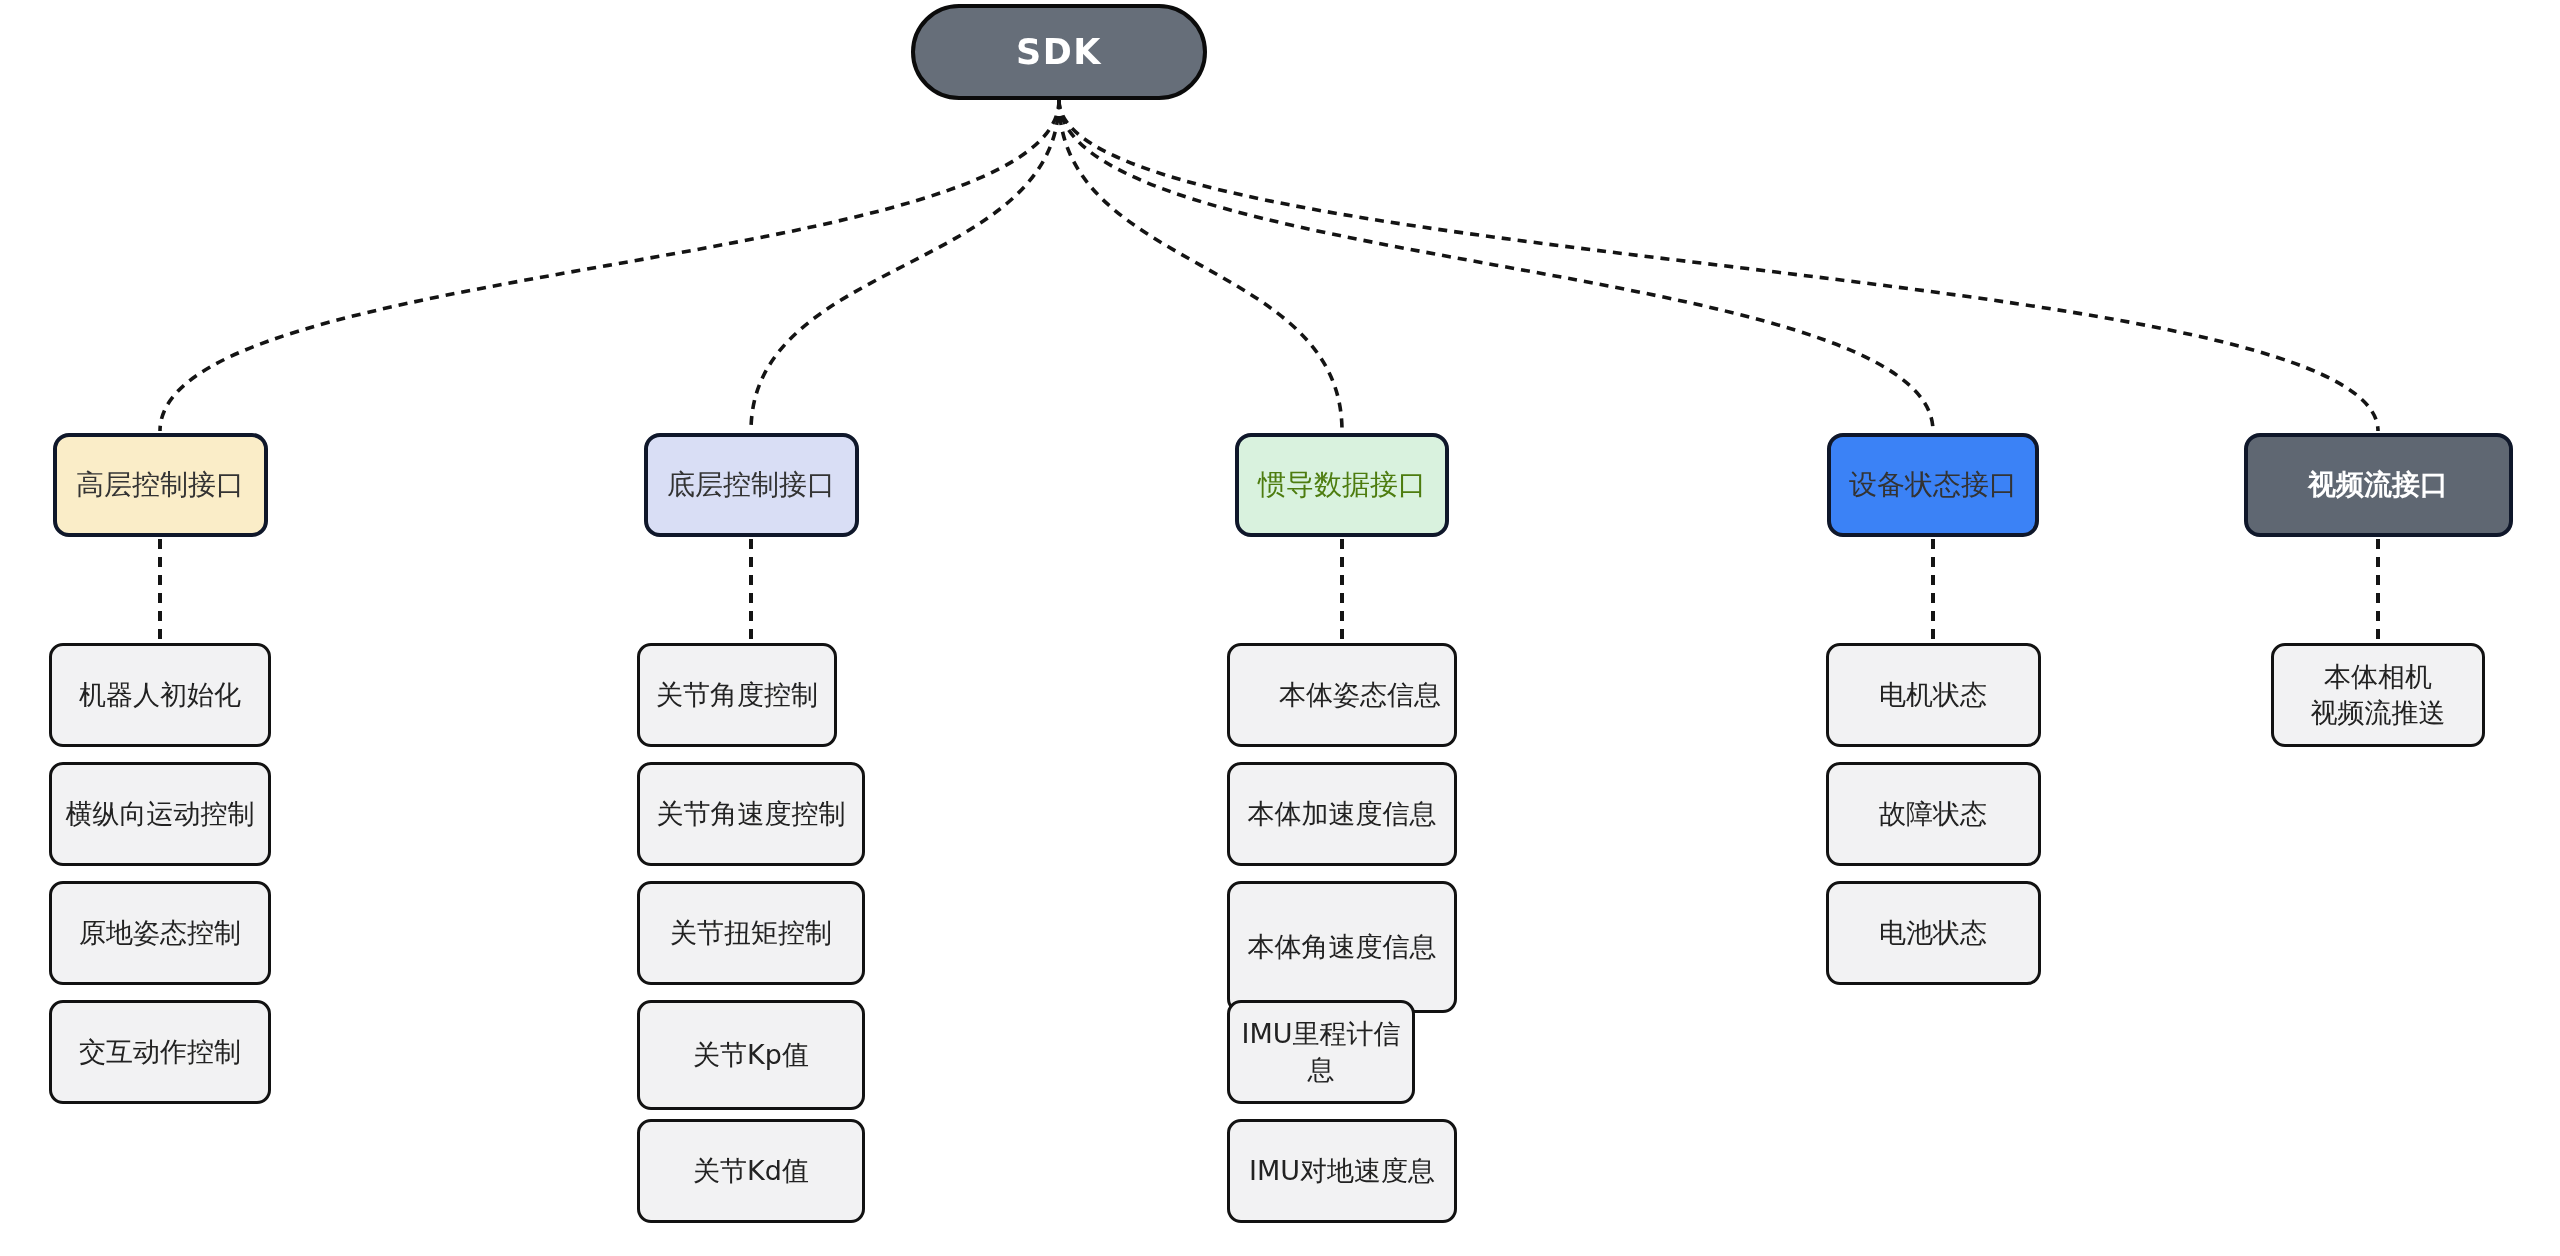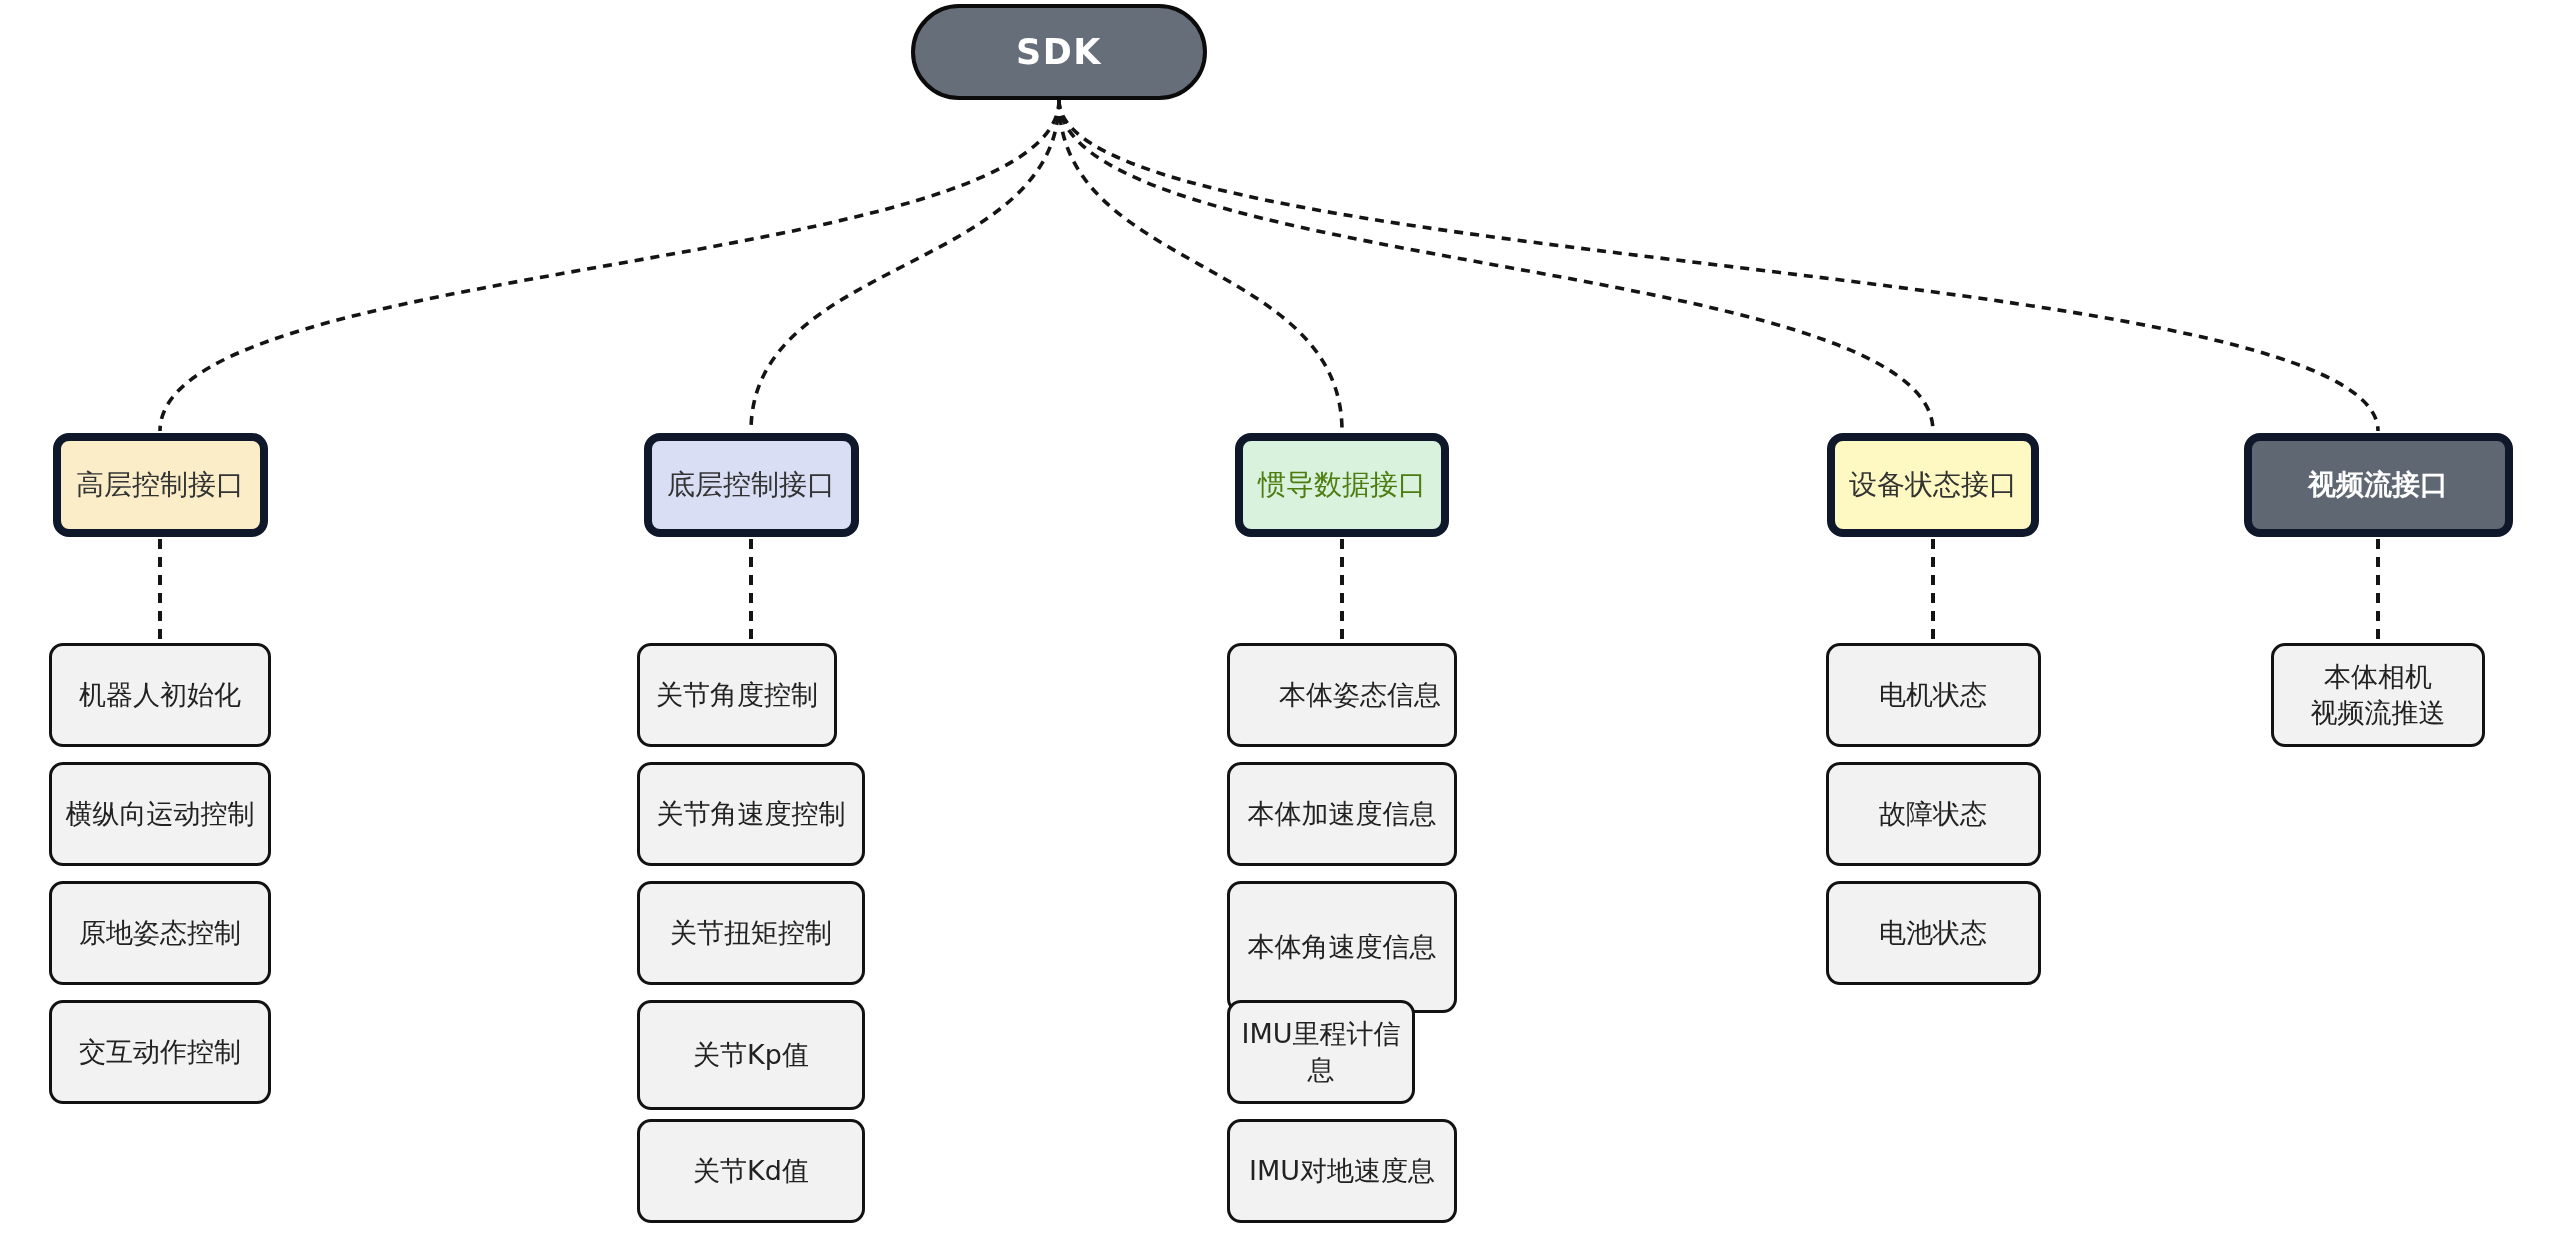--- a/index.html
+++ b/index.html
@@ -28,21 +28,21 @@
   }
   .root-node {
     border: 4.5px solid #0b0b0b;
     border-radius: 50px;
     font-size: 35px;
     font-weight: 700;
     letter-spacing: 1.5px;
     color: #ffffff;
   }
   .header-node {
-    border: 8px solid #0f172a;
+    border: 4px solid #0f172a;
     border-radius: 16px;
     font-size: 28px;
     font-weight: 500;
     color: #333333;
   }
   .header-node.dark {
     color: #ffffff;
     font-weight: 700;
   }
   .child-node {
@@ -91,21 +91,21 @@
     <div class="node child-node" style="left: 637px; top: 1000px; width: 228px; height: 110px;"><span>关节Kp值</span></div>
     <div class="node child-node" style="left: 637px; top: 1119px; width: 228px; height: 104px;"><span>关节Kd值</span></div>
     <div class="node header-node" style="left: 1235px; top: 433px; width: 214px; height: 104px; background: rgb(217, 242, 222); color: #4d7c0f;">
       <span>惯导数据接口</span>
     </div>
     <div class="node child-node" style="left: 1227px; top: 643px; width: 230px; height: 104px; padding-left: 36px;"><span>本体姿态信息</span></div>
     <div class="node child-node" style="left: 1227px; top: 762px; width: 230px; height: 104px;"><span>本体加速度信息</span></div>
     <div class="node child-node" style="left: 1227px; top: 881px; width: 230px; height: 132px;"><span>本体角速度信息</span></div>
     <div class="node child-node" style="left: 1227px; top: 1000px; width: 188px; height: 104px;"><span>IMU里程计信息</span></div>
     <div class="node child-node" style="left: 1227px; top: 1119px; width: 230px; height: 104px;"><span>IMU对地速度息</span></div>
-    <div class="node header-node" style="left: 1827px; top: 433px; width: 212px; height: 104px; background: #fef9c3; color: rgb(51, 51, 51);">
+    <div class="node header-node" style="left: 1827px; top: 433px; width: 212px; height: 104px; background: #3b82f6; color: rgb(51, 51, 51);">
       <span>设备状态接口</span>
     </div>
     <div class="node child-node" style="left: 1825.5px; top: 643px; width: 215px; height: 104px;"><span>电机状态</span></div>
     <div class="node child-node" style="left: 1825.5px; top: 762px; width: 215px; height: 104px;"><span>故障状态</span></div>
     <div class="node child-node" style="left: 1825.5px; top: 881px; width: 215px; height: 104px;"><span>电池状态</span></div>
     <div class="node header-node dark" style="left: 2243.5px; top: 433px; width: 269px; height: 104px; background: rgb(95, 103, 114); color: rgb(255, 255, 255);">
       <span>视频流接口</span>
     </div>
     <div class="node child-node" style="left: 2271px; top: 643px; width: 214px; height: 104px;"><span>本体相机
 视频流推送</span></div>

